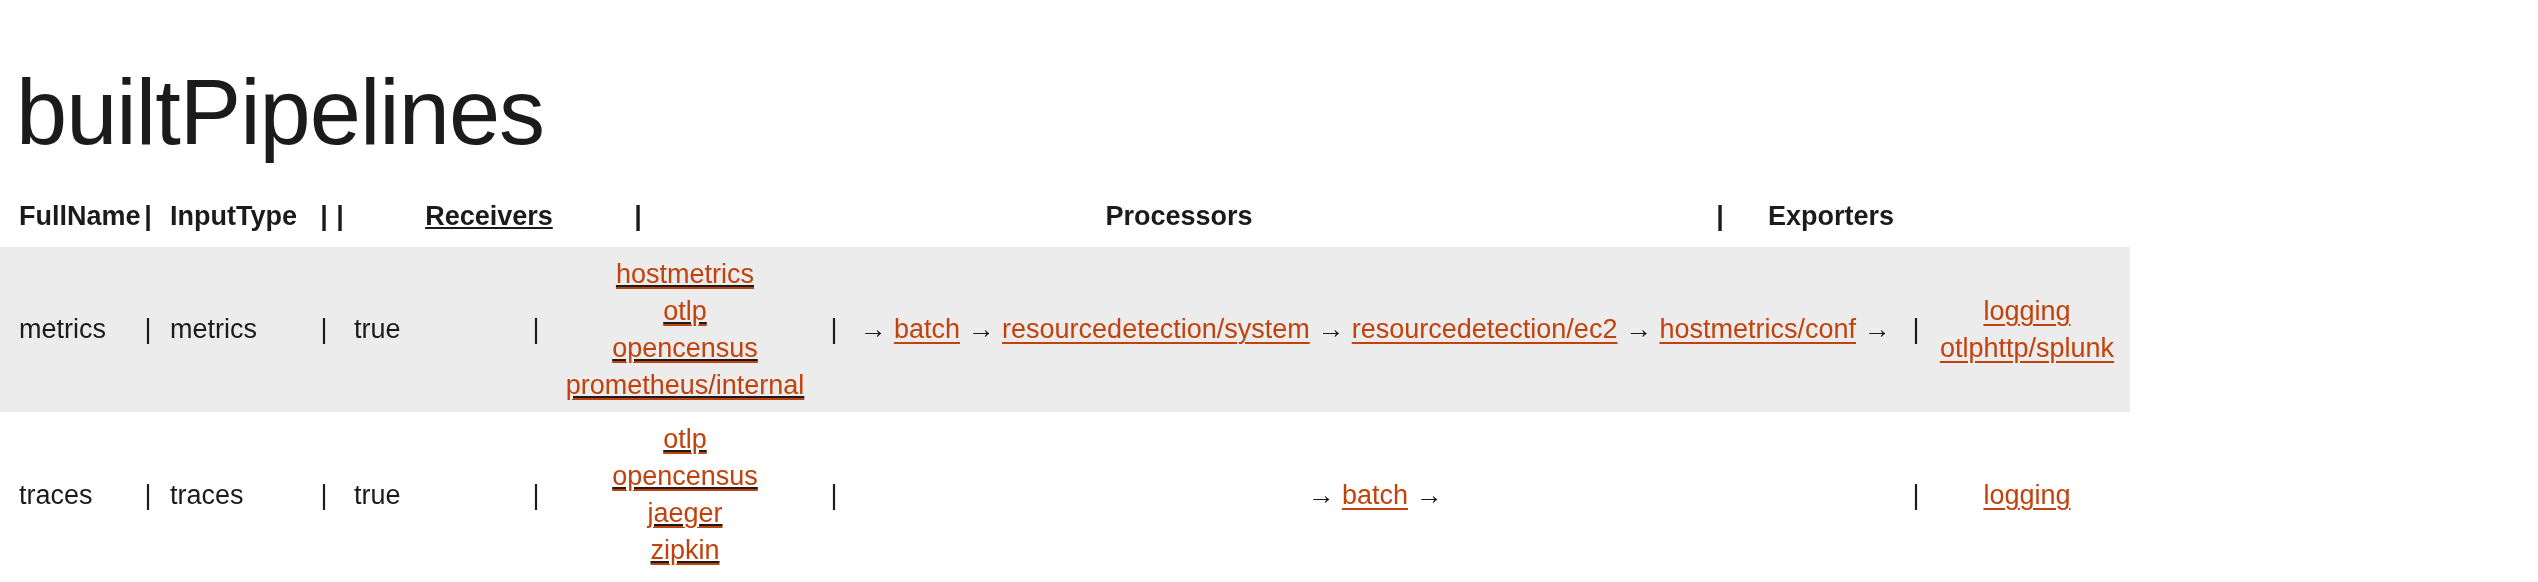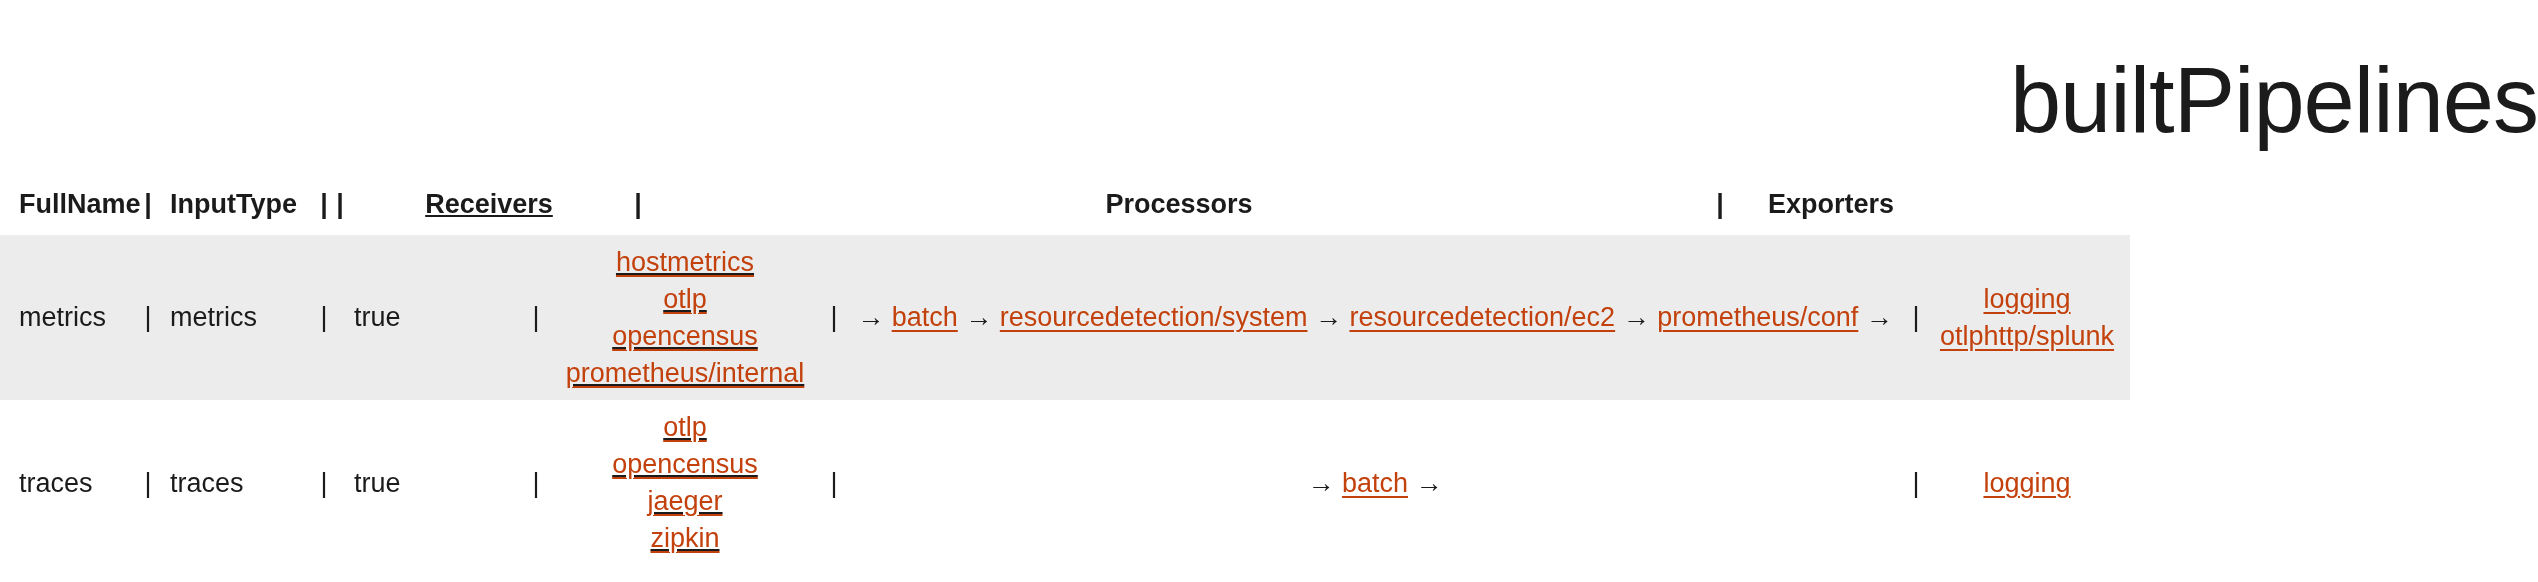--- a/index.html
+++ b/index.html
@@ -7,28 +7,27 @@
     margin: 0;
     padding: 0;
     background: #ffffff;
     width: 2538px;
     height: 582px;
     overflow: hidden;
     font-family: "Liberation Sans", sans-serif;
     color: #1b1b1b;
   }
   h1.title {
-    margin: 0;
+    margin: 12px;
     padding: 52px 0 0 4px;
     font-size: 92px;
     line-height: 96px;
     font-weight: 400;
     letter-spacing: -1px;
     color: #1b1b1b;
-    text-align: right;
   }
   .table {
     margin-top: 38px;
     width: 2130px;
     font-size: 27px;
   }
   .row {
     display: flex;
     align-items: center;
     width: 2130px;
@@ -111,21 +110,21 @@
     </div>
     <div class="c-sep">|</div>
     <div class="c-processors">
       <span class="arrow">→</span>
       <a class="link" href="#">batch</a>
       <span class="arrow">→</span>
       <a class="link" href="#">resourcedetection/system</a>
       <span class="arrow">→</span>
       <a class="link" href="#">resourcedetection/ec2</a>
       <span class="arrow">→</span>
-      <a class="link" href="#">prometheus/conf</a>
+      <a class="link" href="#">hostmetrics/conf</a>
       <span class="arrow">→</span>
     </div>
     <div class="c-sep">|</div>
     <div class="c-exporters stack">
       <a class="link" href="#">logging</a>
       <a class="link" href="#">otlphttp/splunk</a>
     </div>
   </div>
 
   <div class="row r1">

